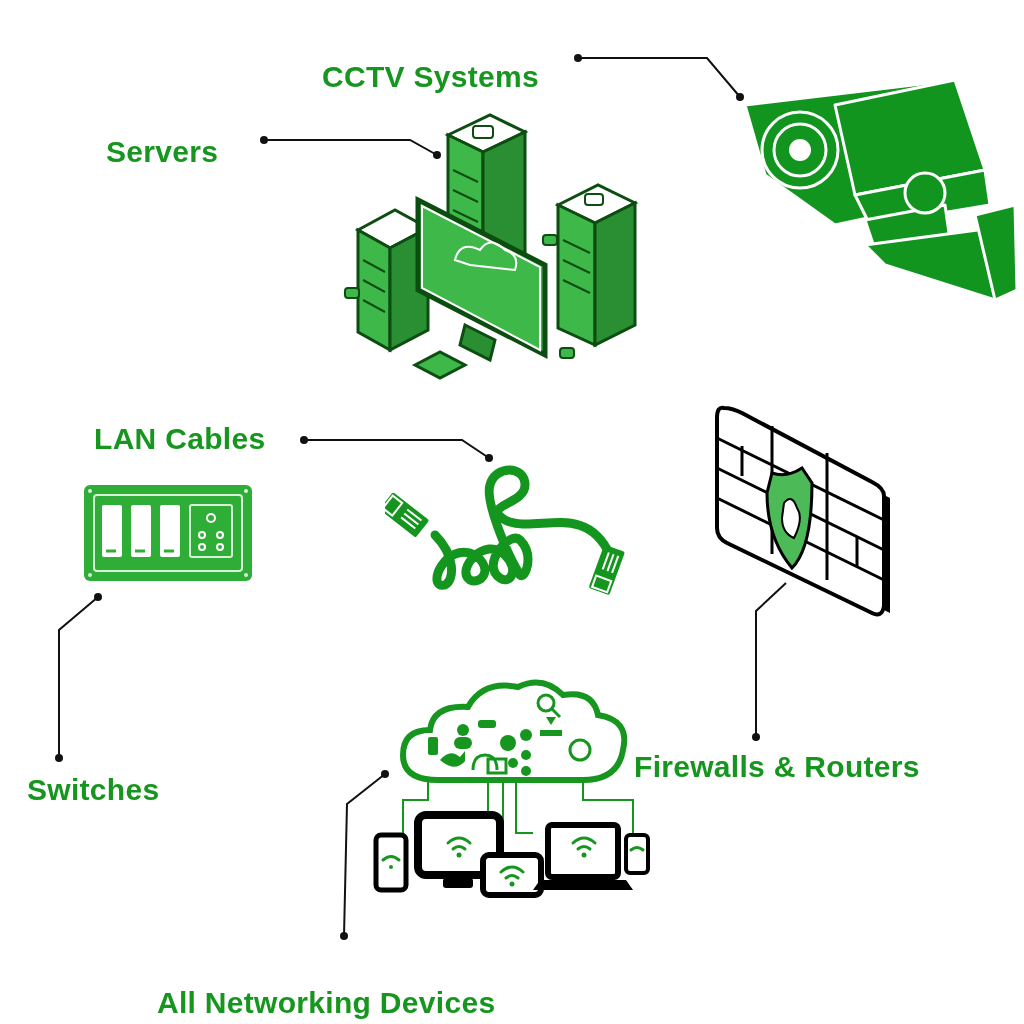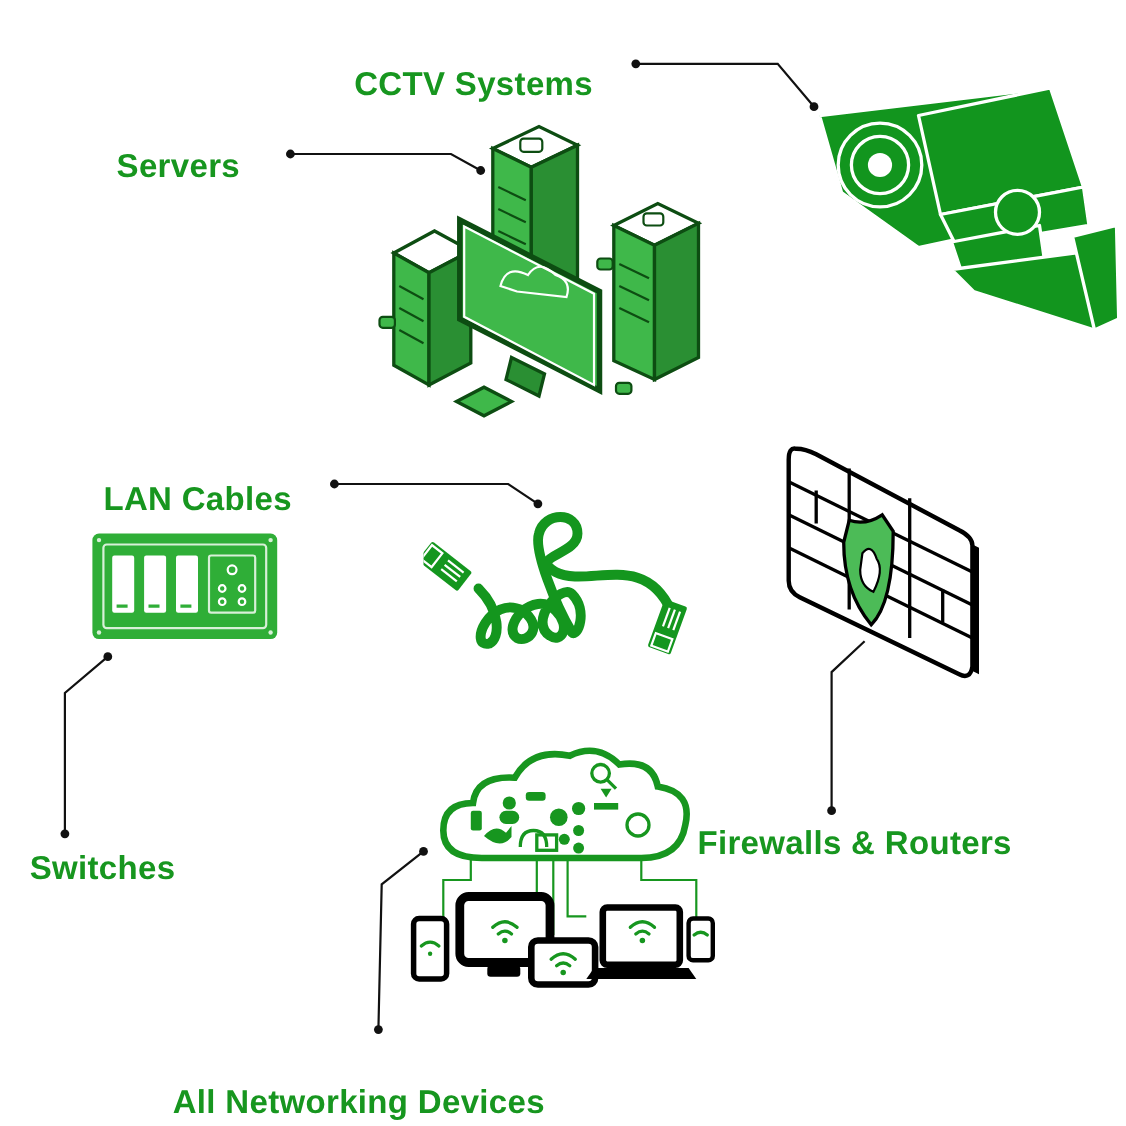--- a/index.html
+++ b/index.html
@@ -32,21 +32,21 @@
     <circle cx="98" cy="597" r="4"></circle>
       <circle cx="59" cy="758" r="4"></circle>
     <circle cx="756" cy="737" r="4"></circle>
     <circle cx="385" cy="774" r="4"></circle>
       <circle cx="344" cy="936" r="4"></circle>
   </g>
 </svg>
 
 <div class="label" style="left:322px;top:42px;margin-top:20px;">CCTV Systems</div>
 <div class="label" style="left:106px;top:120px;margin-top:17px;">Servers</div>
-<div class="label" style="left:94px;top:440px;">LAN Cables</div>
+<div class="label" style="left:94px;top:424px;">LAN Cables</div>
 <div class="label" style="left:27px;top:775px;">Switches</div>
 <div class="label" style="left:634px;top:752px;text-align:center;">Firewalls &amp; Routers</div>
 <div class="label" style="left:157px;top:988px;">All Networking Devices</div>
 
 <svg class="illus" style="left:745px;top:75px;" width="275" height="230" viewBox="0 0 275 230">
   <g fill="#12951e" stroke="#fff" stroke-width="3" stroke-linejoin="round">
     <polygon points="0,30 210,5 230,120 90,150 20,100"></polygon>
     <polygon points="90,30 210,5 240,95 110,120"></polygon>
     <polygon points="110,120 240,95 245,130 125,150"></polygon>
     <polygon points="120,145 200,130 205,165 130,175"></polygon>

